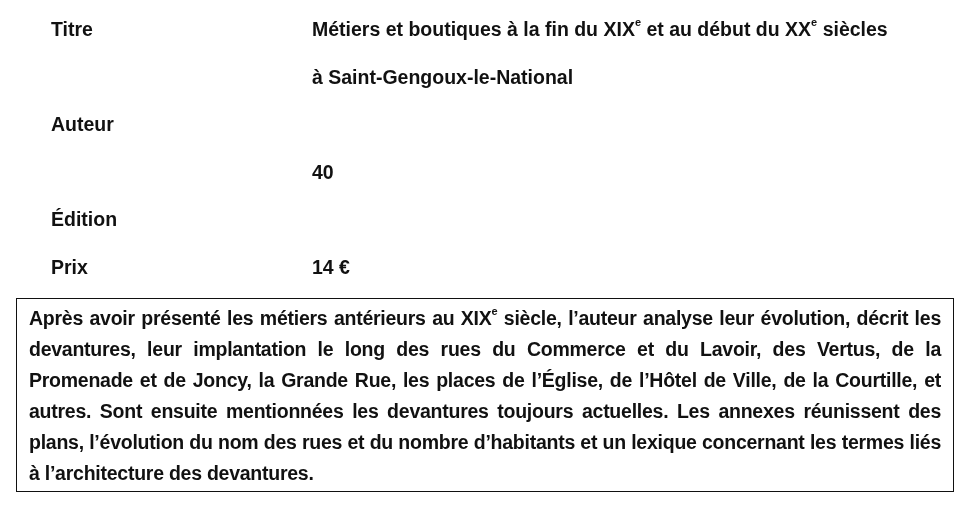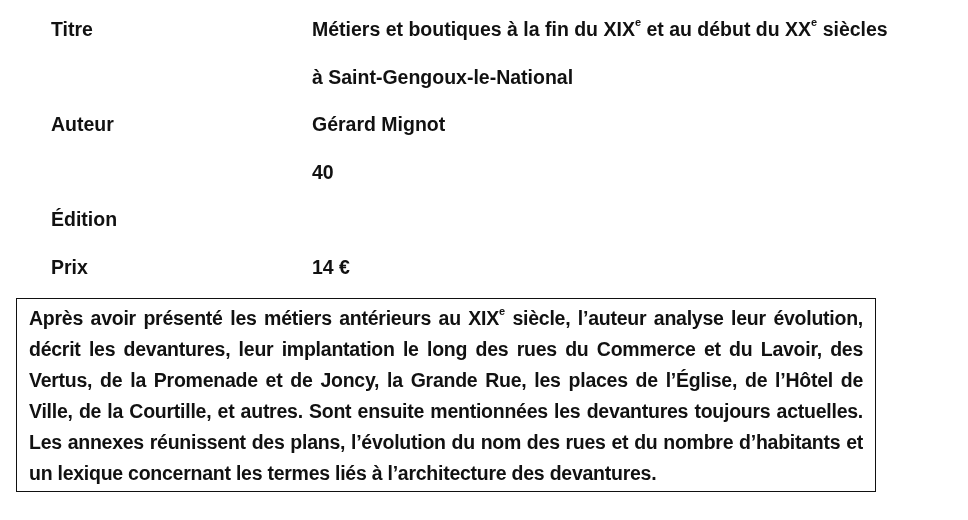--- a/index.html
+++ b/index.html
@@ -47,21 +47,21 @@
     font-size: 11px;
     vertical-align: top;
     line-height: 20px;
     position: relative;
     top: -2px;
   }
   .summary-box {
     position: absolute;
     left: 16px;
     top: 298px;
-    width: 860px;
+    width: 938px;
     height: 194px;
     border: 1.5px solid #111111;
     box-sizing: border-box;
     padding: 4px 12px 0 12px;
   }
   .summary-text {
     font-weight: bold;
     font-size: 19.5px;
     line-height: 31px;
     text-align: justify;
@@ -79,21 +79,20 @@
     <span class="label">Titre</span>
     <span class="value"><span>Métiers et boutiques à la fin du XIX</span><sup>e</sup><span> et au début du XX</span><sup>e</sup><span> siècles</span></span>
   </div>
 
   <div class="row" style="top:62px;text-align:right;">
     <span class="value">à Saint-Gengoux-le-National</span>
   </div>
 
   <div class="row" style="top:109px;">
     <span class="label">Auteur</span>
-    <span class="value">Gérard Mignot</span>
   </div>
 
   <div class="row" style="top:157px;">
     <span class="value">40</span>
   </div>
 
   <div class="row" style="top:204px;">
     <span class="label">Édition</span>
   </div>
 

